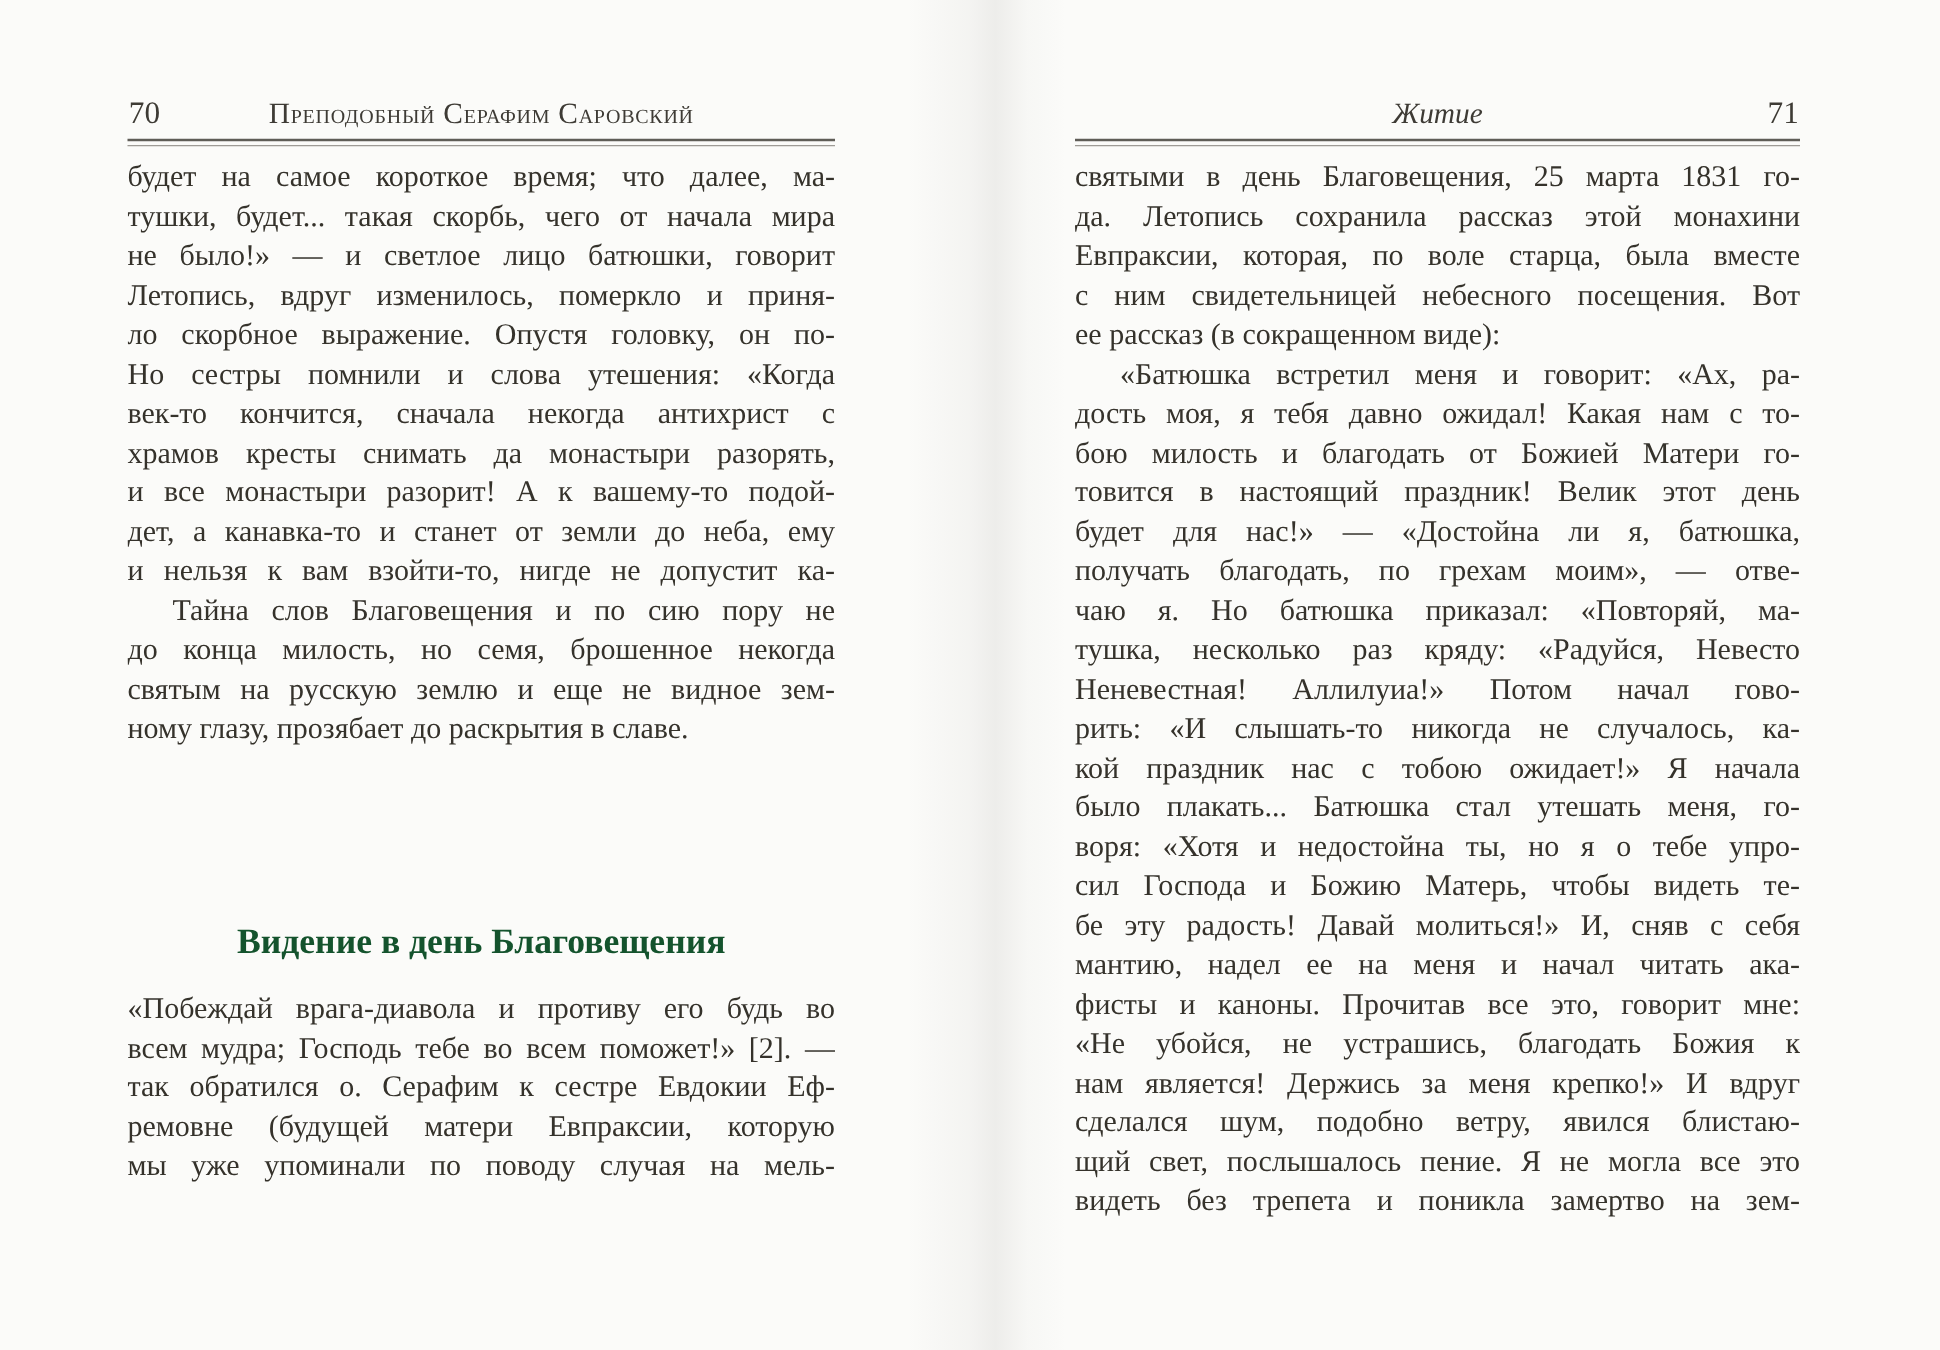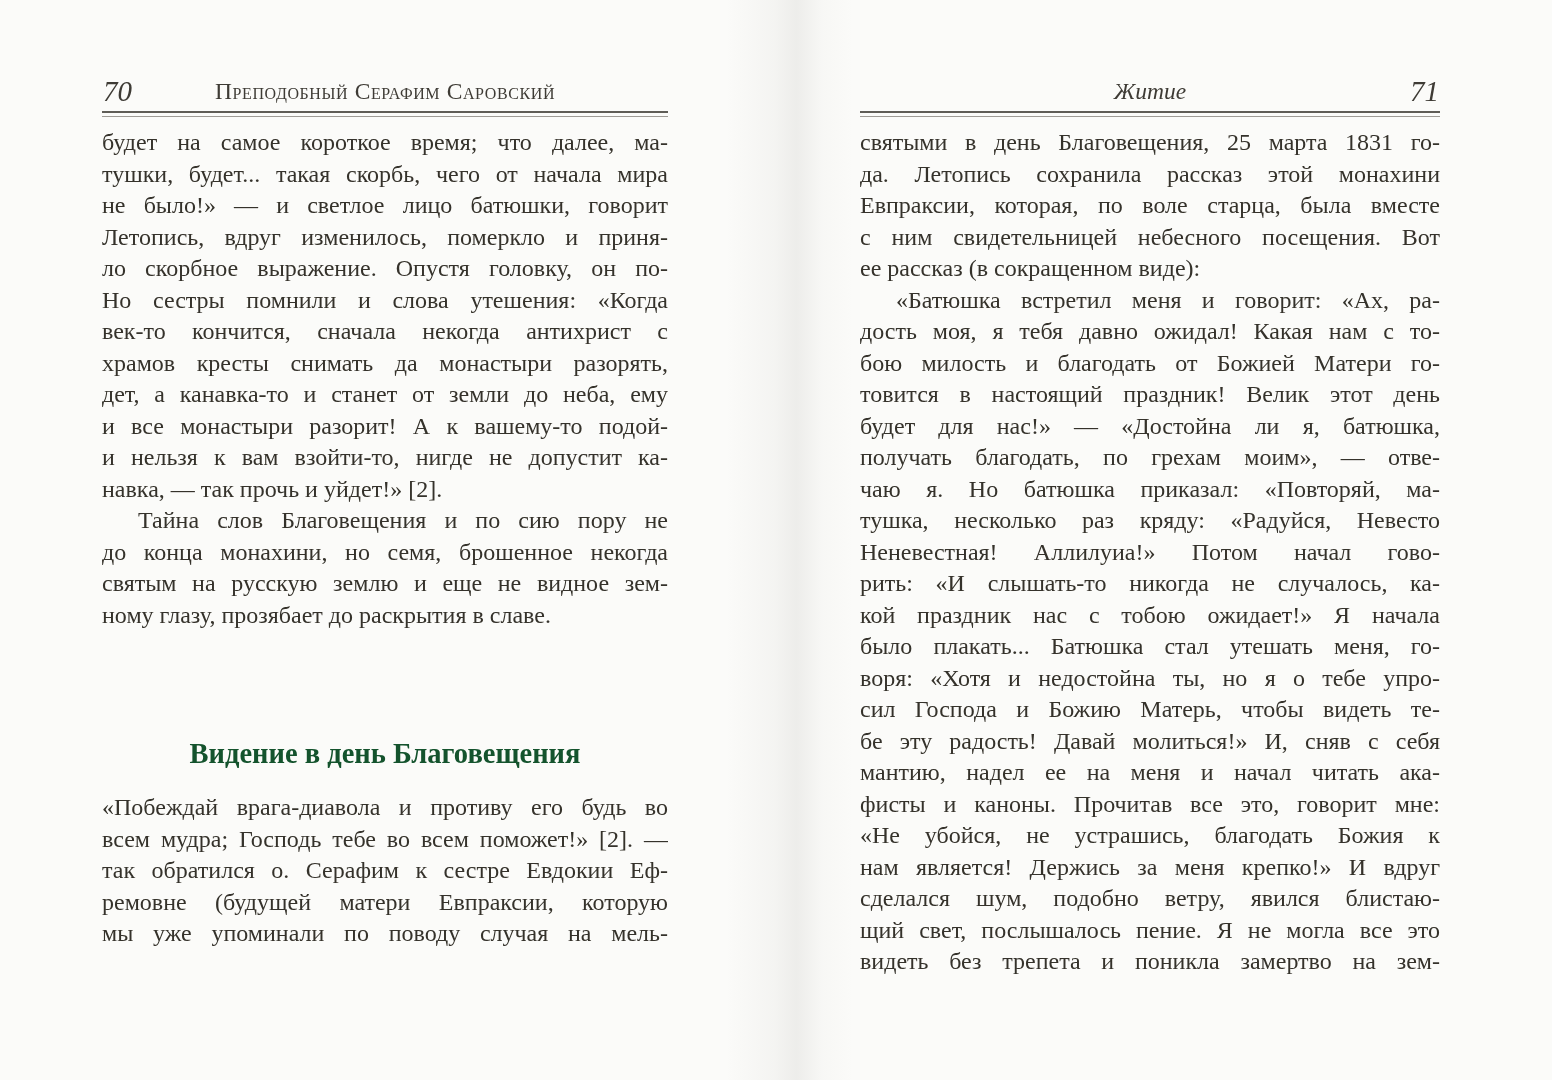--- a/index.html
+++ b/index.html
@@ -21,21 +21,21 @@
     pointer-events: none;
   }
   .page { position: absolute; top: 0; height: 100%; }
   .page-left  { left: 102px; width: 566px; }
   .page-right { left: 860px; width: 580px; }
 
   .running-head {
     position: absolute; top: 76px; left: 0; right: 0; height: 32px;
     color: #3e3b35;
   }
-  .pagenum { font-size: 29px; line-height: 30px; font-style: italic; }
+  .pagenum { font-size: 25px; line-height: 30px; }
   .page-left  .pagenum { position: absolute; left: 1px; top: 0; }
   .page-right .pagenum { position: absolute; right: 1px; top: 0; }
   .head-title { display: block; text-align: center; font-size: 23.5px; line-height: 30px; }
   .page-left  .head-title { font-variant: small-caps; letter-spacing: 0.6px; }
   .page-right .head-title { font-style: italic; }
 
   .double-rule {
     position: absolute; top: 111px; left: 0; right: 0; height: 3px;
     border-top: 2px solid rgba(62,59,52,0.82);
     border-bottom: 1px solid rgba(80,76,68,0.55);
@@ -73,26 +73,25 @@
 
   <div class="textblock block-1">
       <div class="tline">будет на самое короткое время; что далее, ма-</div>
       <div class="tline">тушки, будет... такая скорбь, чего от начала мира</div>
       <div class="tline">не было!» — и светлое лицо батюшки, говорит</div>
       <div class="tline">Летопись, вдруг изменилось, померкло и приня-</div>
       <div class="tline">ло скорбное выражение. Опустя головку, он по-</div>
       <div class="tline">Но сестры помнили и слова утешения: «Когда</div>
       <div class="tline">век-то кончится, сначала некогда антихрист с</div>
       <div class="tline">храмов кресты снимать да монастыри разорять,</div>
+      <div class="tline">и все монастыри разорит! А к вашему-то подой-</div>
       <div class="tline">дет, а канавка-то и станет от земли до неба, ему</div>
-      <div class="tline">и все монастыри разорит! А к вашему-то подой-</div>
       <div class="tline">и нельзя к вам взойти-то, нигде не допустит ка-</div>
-      <div class="tline end">навка, — так прочь и уйдет!» [2].</div>
       <div class="tline indent">Тайна слов Благовещения и по сию пору не</div>
-      <div class="tline">до конца монахини, но семя, брошенное некогда</div>
+      <div class="tline">до конца милость, но семя, брошенное некогда</div>
       <div class="tline">святым на русскую землю и еще не видное зем-</div>
       <div class="tline end">ному глазу, прозябает до раскрытия в славе.</div>
     </div>
 
   <h2 class="section-heading">Видение в день Благовещения</h2>
 
   <div class="textblock block-2">
       <div class="tline">«Побеждай врага-диавола и противу его будь во</div>
       <div class="tline">всем мудра; Господь тебе во всем поможет!» [2]. —</div>
       <div class="tline">так обратился о. Серафим к сестре Евдокии Еф-</div>

